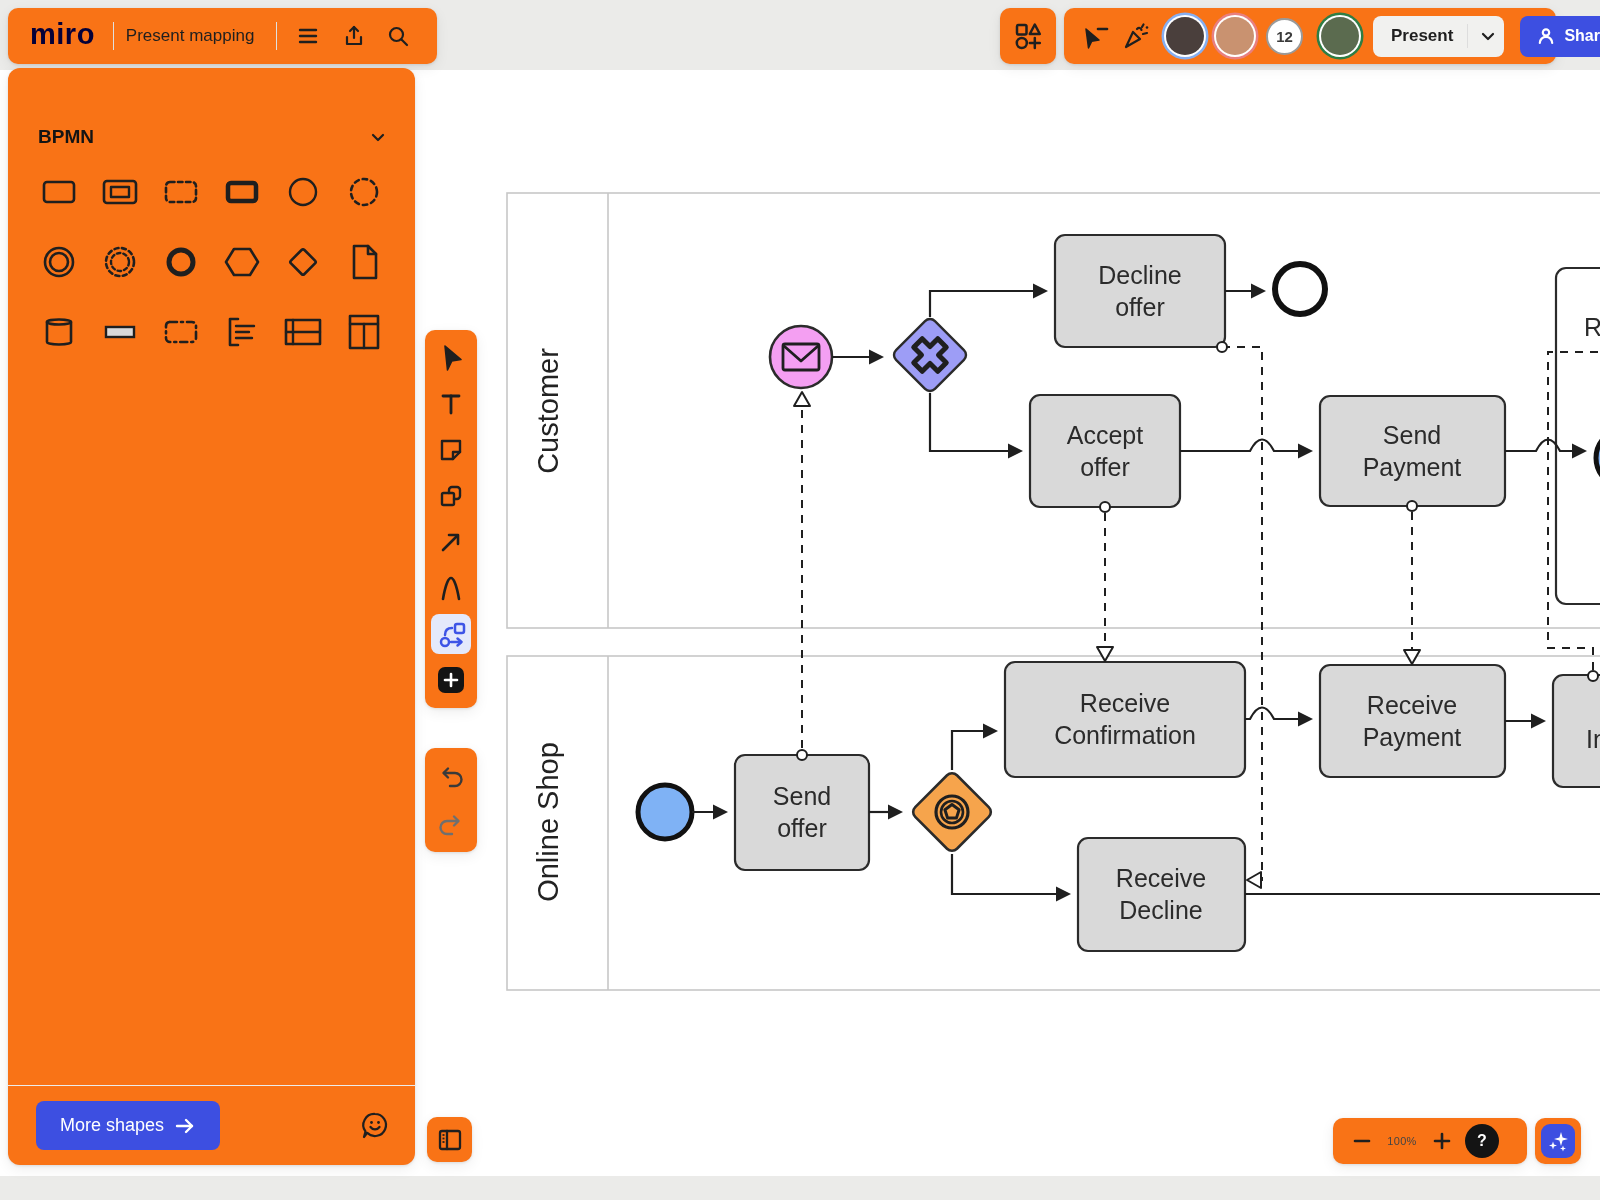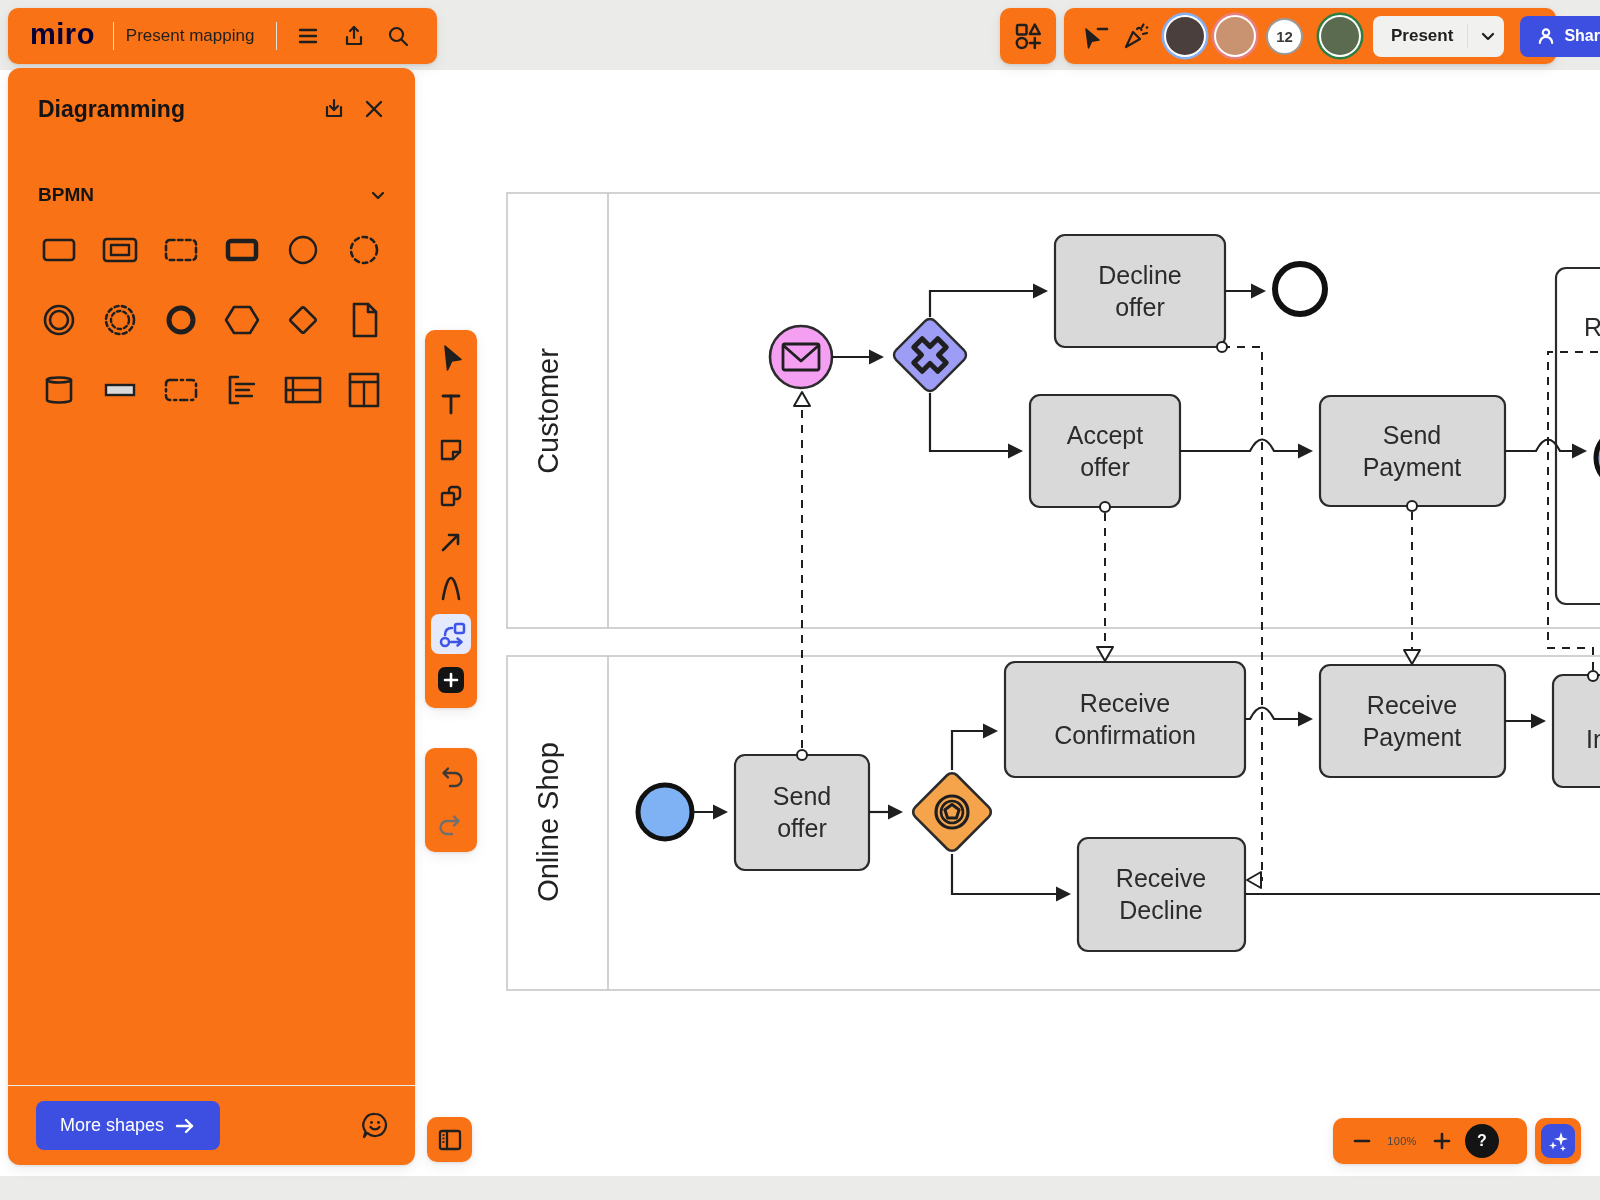--- a/index.html
+++ b/index.html
@@ -241,40 +241,20 @@
     <svg width="24" height="24">
       <g class="icon-stroke" stroke-width="2.2">
           <circle cx="10.5" cy="10.5" r="6.5"></circle>
           <path d="M15.5,15.5 L21,21"></path>
         </g>
     </svg>
   </span>
 </div>
 
 <div class="card side-panel">
-  <div class="panel-head">
-    <span class="panel-title">Diagramming</span>
-    <span class="panel-hicon">
-      <svg width="26" height="26">
-        <g class="icon-stroke" stroke-width="2.2">
-            <path d="M6,11 V20 H20 V11"></path>
-            <path d="M13,4 V14"></path>
-            <path d="M9,10 L13,14 L17,10"></path>
-          </g>
-      </svg>
-    </span>
-    <span class="panel-hicon" style="margin-left:6px">
-      <svg width="26" height="26">
-        <g class="icon-stroke" stroke-width="2.4">
-            <path d="M6,6 L20,20"></path>
-            <path d="M20,6 L6,20"></path>
-          </g>
-      </svg>
-    </span>
-  </div>
 
 
   <div class="section-row">
     <span class="section-title">BPMN</span>
     <span>
       <svg width="18" height="18">
         <path d="M4,7 L9,12 L14,7" class="icon-stroke" stroke-width="2.2"></path>
       </svg>
     </span>
   </div>

